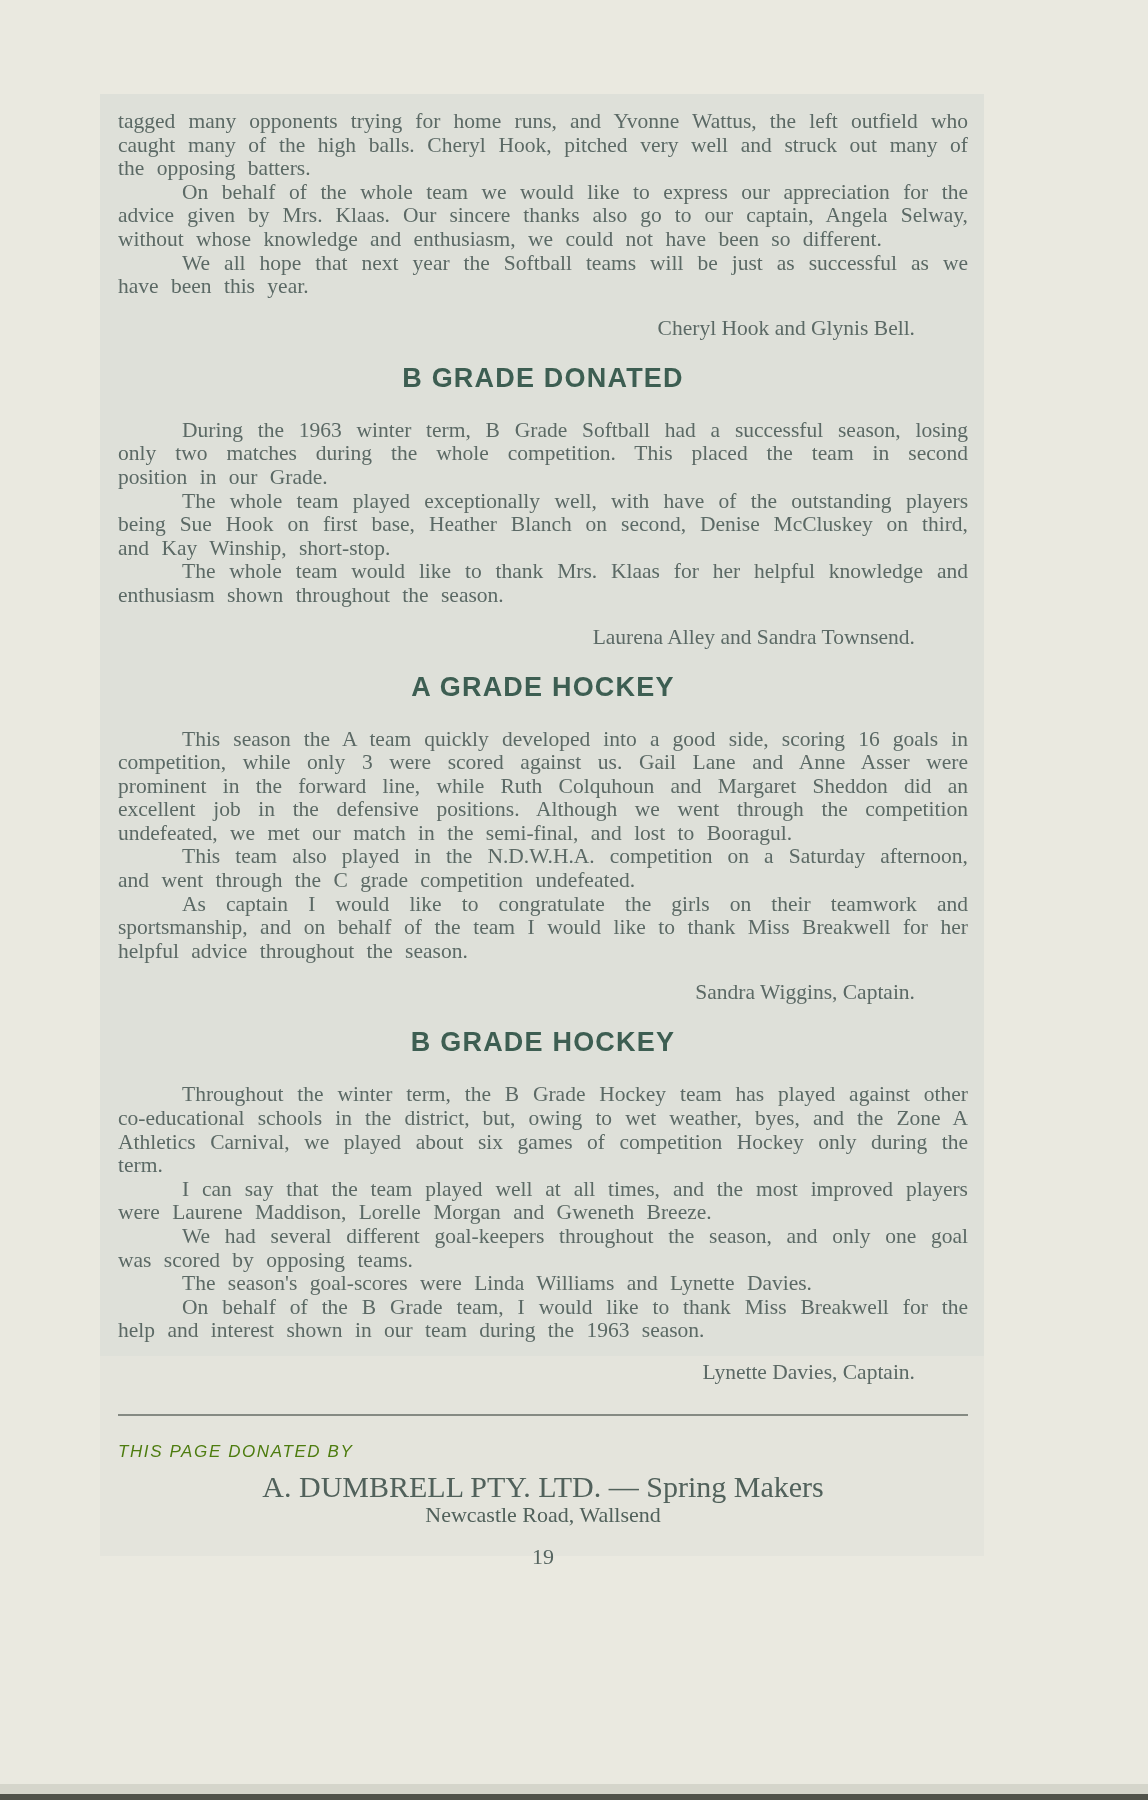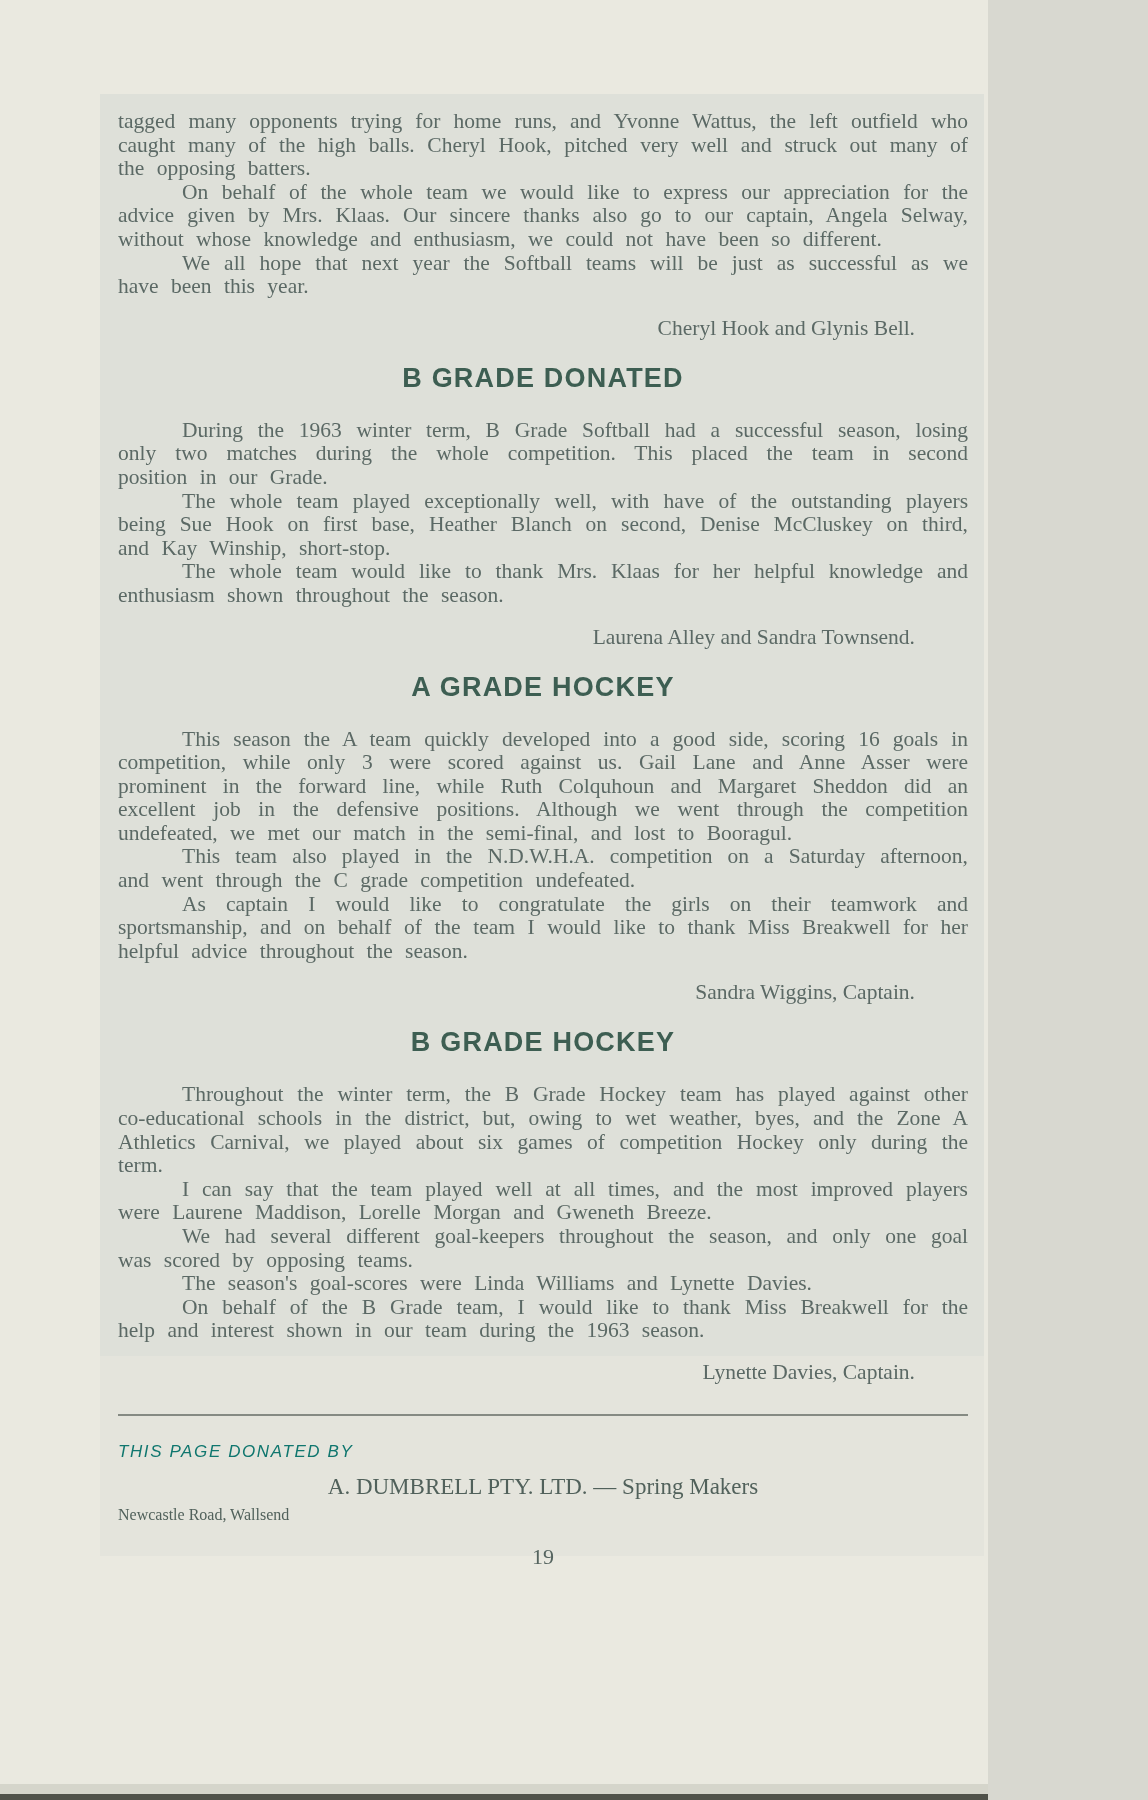--- a/index.html
+++ b/index.html
@@ -1,18 +1,18 @@
 <!DOCTYPE html>
 <html><head>
 <meta charset="utf-8">
 <style>
   html, body { margin: 0; padding: 0; background: #d8d8d0; }
   .page {
     position: relative;
-    width: 988px;
+    width: 1148px;
     height: 1800px;
     background: #eae9e0;
     font-family: "Liberation Serif", serif;
     color: #5b6965;
     overflow: hidden;
   }
   
   .scan-tint {
     position: absolute;
     left: 100px; top: 94px;
@@ -59,32 +59,32 @@
     border: none;
     border-top: 2px solid #858a83;
     margin: 30px 0 0 0;
   }
   .donated-label {
     margin-top: 26px;
     font-family: "Liberation Sans", sans-serif;
     font-style: italic;
     font-size: 17px;
     letter-spacing: 1.6px;
-    color: #0f766e;
+    color: #4d7c0f;
   }
   .donor-name {
     text-align: center;
-    font-size: 23px;
+    font-size: 30px;
     line-height: 26px;
     margin-top: 12px;
     color: #51615b;
   }
   .donor-address {
-    text-align: left;
-    font-size: 16px;
+    text-align: center;
+    font-size: 22px;
     line-height: 25px;
     margin-top: 2px;
     color: #51615b;
   }
   .page-number {
     text-align: center;
     font-size: 22px;
     margin-top: 17px;
     color: #55645f;
   }

